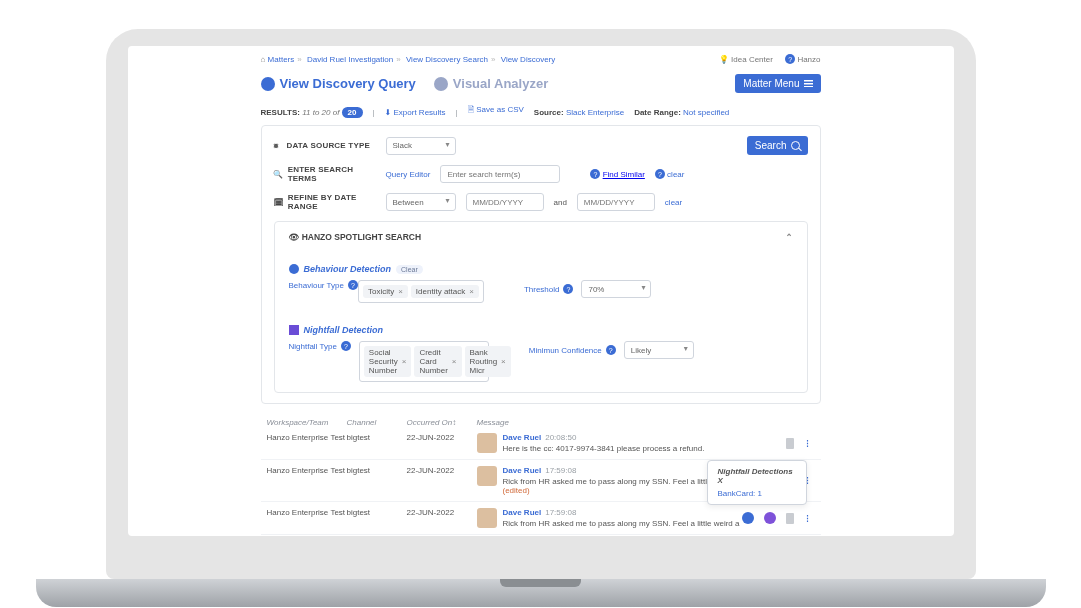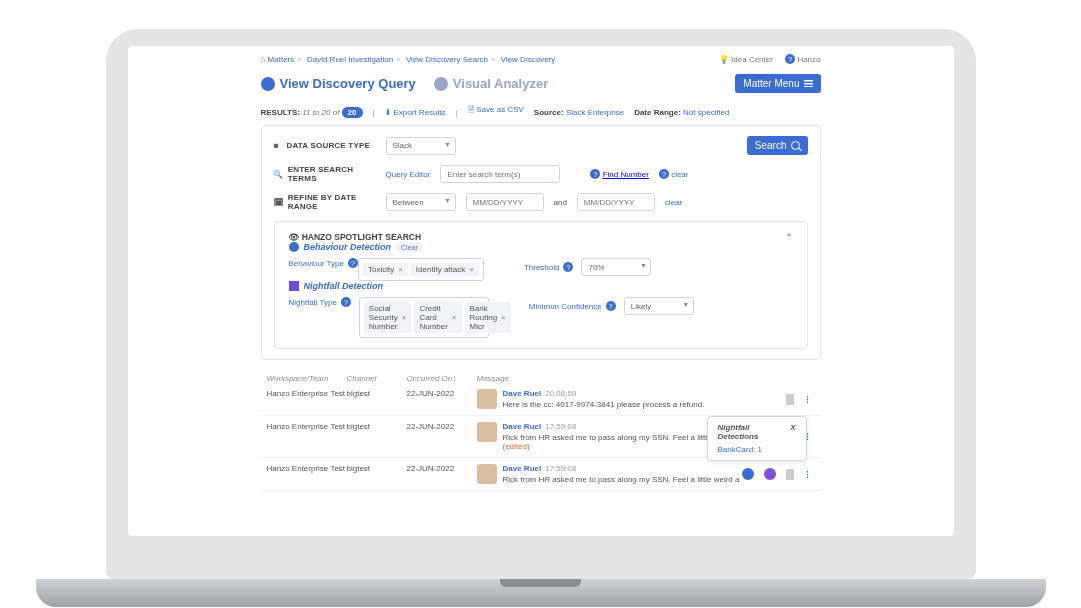--- a/index.html
+++ b/index.html
@@ -31,21 +31,21 @@
   .lbl{color:#444;font-weight:700;letter-spacing:.2px;display:flex;align-items:center;gap:4px;width:102px;font-size:8px;}
   select,.sel,.inp{border:1px solid #d0d5dd;border-radius:3px;background:#fff;padding:3px 18px 3px 6px;font-size:8px;color:#666;height:18px;position:relative;}
   .sel::after,.ddl::after{content:"▾";position:absolute;right:5px;top:2px;color:#888;font-size:8px;}
   .sel{display:inline-flex;align-items:center;position:relative;min-width:70px;}
   .inp{width:120px;}
   .link{color:#3b6cd4;font-size:8px;text-decoration:none;}
   .muted{color:#9aa0a6;}
   .subpanel{border:1px solid #e3e6ea;border-radius:4px;padding:10px 14px;}
   .subhdr{display:flex;align-items:center;justify-content:space-between;font-weight:700;color:#444;font-size:8.5px;}
   .subhdr .caret{color:#888;}
-  .sect{margin-top:0;}
+  .sect{margin-top:22px;}
   .sect-title{color:#3b6cd4;font-style:italic;font-weight:600;display:flex;align-items:center;gap:5px;font-size:9px;}
   .sect-title .dot{width:10px;height:10px;border-radius:50%;background:#3b6cd4;display:inline-block;}
   .sect-title .sq{width:10px;height:10px;background:#6a4dd6;display:inline-block;}
   .clearpill{font-size:7px;background:#eef2fb;border-radius:7px;padding:1px 5px;color:#6a7896;font-style:normal;font-weight:500;}
   .two{display:flex;gap:40px;align-items:flex-start;margin-top:6px;}
   .labelsm{color:#3b6cd4;font-size:8px;display:flex;align-items:center;gap:4px;}
   .qmark{width:10px;height:10px;border-radius:50%;background:#3b6cd4;color:#fff;font-size:7px;display:inline-flex;align-items:center;justify-content:center;}
   .chipbox{border:1px solid #d0d5dd;border-radius:3px;padding:4px;display:flex;flex-direction:row;gap:3px;min-width:120px;max-width:130px;}
   .chip{background:#f1f3f6;border-radius:3px;padding:2px 5px;font-size:8px;color:#555;display:flex;align-items:center;justify-content:space-between;gap:4px;}
   .chip .x{color:#888;font-size:8px;}
@@ -60,21 +60,21 @@
   .msg .t{color:#9aa0a6;margin-left:4px;}
   .msg .txt{color:#555;margin-top:2px;}
   .msg .edited{color:#d16a3a;}
   .icons{display:flex;align-items:center;gap:10px;margin-left:auto;padding-right:4px;}
   .ico{width:12px;height:12px;display:inline-block;}
   .i-info{border-radius:50%;background:#3b6cd4;}
   .i-badge{border-radius:50%;background:#7e52d9;}
   .i-book{background:#c9ccd1;width:8px;height:11px;border-radius:1px;}
   .dots{color:#3b6cd4;font-weight:900;letter-spacing:-1px;}
   .popup{position:absolute;right:14px;top:0;background:#fff;border:1px solid #d0d5dd;border-radius:4px;padding:6px 10px;font-size:8px;color:#444;width:100px;box-shadow:0 2px 6px rgba(0,0,0,.08);}
-  .popup .hd{display:flex;justify-content:space-between;font-style:italic;font-weight:600;color:#555;}
+  .popup .hd{display:flex;justify-content:space-between;font-style:italic;font-weight:600;color:#555;flex-direction:column;}
   .popup .bd{color:#3b6cd4;margin-top:4px;}
   .ham{display:inline-block;width:9px;height:7px;background:linear-gradient(#fff,#fff) 0 0/100% 1.5px no-repeat,linear-gradient(#fff,#fff) 0 50%/100% 1.5px no-repeat,linear-gradient(#fff,#fff) 0 100%/100% 1.5px no-repeat;}
   .share{width:9px;height:9px;display:inline-block;}
   .mag{width:9px;height:9px;border:1.3px solid #fff;border-radius:50%;display:inline-block;position:relative;}
   .mag::after{content:"";position:absolute;width:4px;height:1.3px;background:#fff;transform:rotate(45deg);right:-3px;bottom:-1px;}
 </style>
 </head>
 <body>
 
 <div class="frame">
@@ -137,21 +137,21 @@
                 </button>
               </div>
      </div>
      <div class="row">
       <div class="lbl">
                 <span>🔍</span>
                 <span>ENTER SEARCH TERMS</span>
               </div>
       <a href="#" class="link">Query Editor</a>
       <input class="inp" placeholder="Enter search term(s)" style="">
-      <span style="margin-left:20px" class="link"><span class="qmark">?</span> <a href="#">Find Number</a></span>
+      <span style="margin-left:20px" class="link"><span class="qmark">?</span> <a href="#">Find Similar</a></span>
       <a href="#" class="link"><span class="qmark">?</span> <span>clear</span></a>
      </div>
      <div class="row">
       <div class="lbl">
                 <span>🗓</span>
                 <span>REFINE BY DATE RANGE</span>
               </div>
       <div class="sel">Between</div>
       <input class="inp" style="width: 78px;" placeholder="MM/DD/YYYY">
       <span>and</span>

